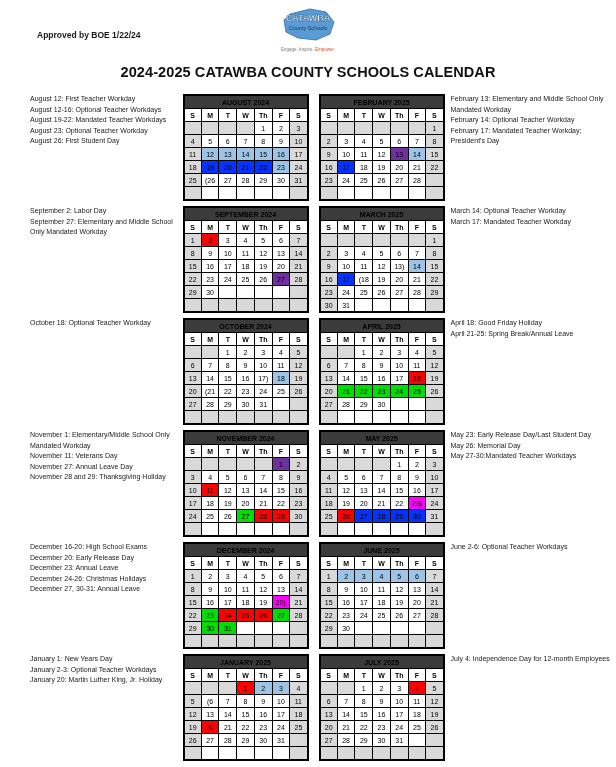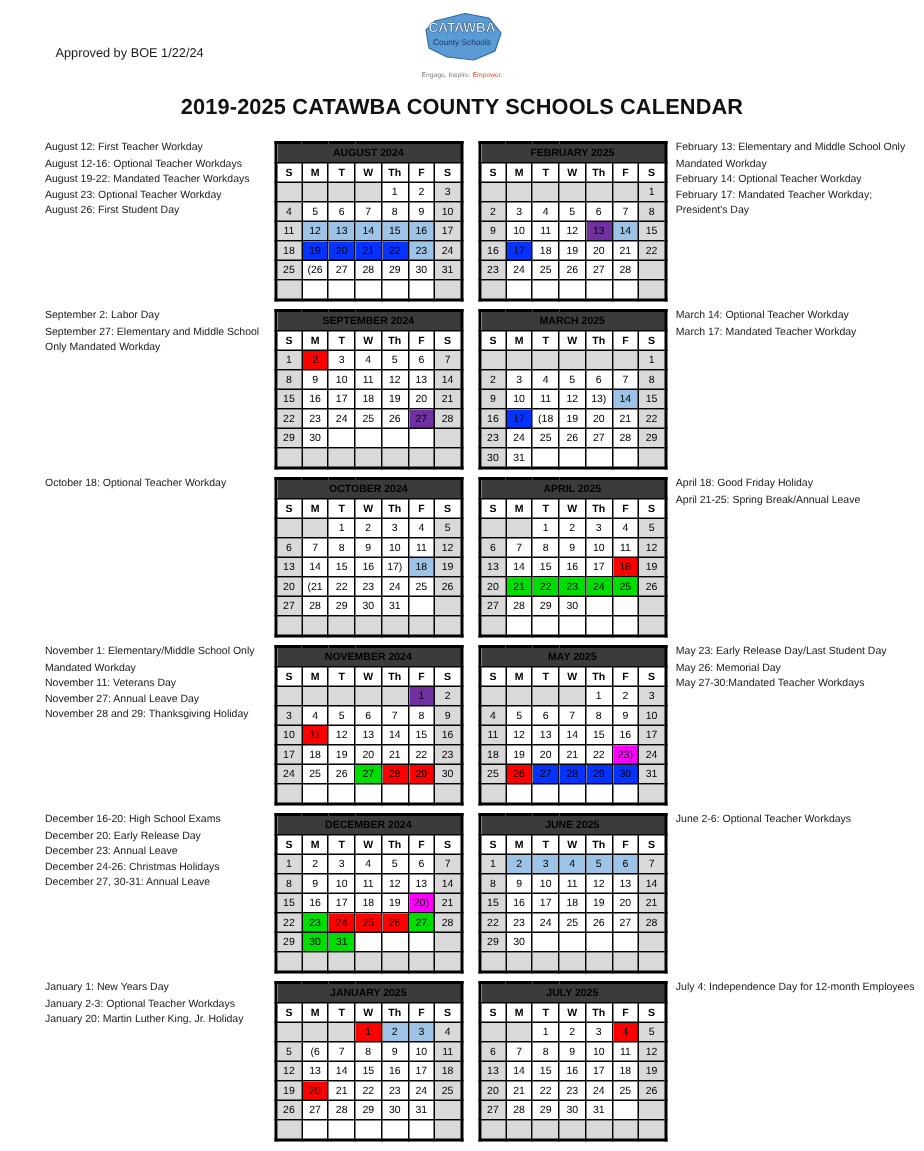--- a/index.html
+++ b/index.html
@@ -1,21 +1,21 @@
 <!DOCTYPE html>
 <html><head>
 <meta charset="utf-8">
 <style>
   html,body{margin:0;padding:0;background:#fff;}
   body{
     width:616px;height:767px;position:relative;overflow:hidden;
     font-family:"Liberation Sans", sans-serif;color:#222;
   }
   
-  .approved{position:absolute;left:37px;top:30px;font-size:8.5px;font-weight:normal;color:#1a1a1a;}
+  .approved{position:absolute;left:37px;top:30px;font-size:8.5px;font-weight:bold;color:#1a1a1a;}
   .logo{position:absolute;left:50%;top:8px;transform:translateX(-50%);width:70px;text-align:center;}
   .logo svg{display:block;margin:0 auto;}
   .tagline{font-size:4.5px;color:#7a7a7a;margin-top:1px;white-space:nowrap;}
   .tagline .tag-red{color:#e2502a;}
   .page-title{position:absolute;top:64px;left:0;width:100%;text-align:center;
     font-size:14.5px;font-weight:bold;color:#111;letter-spacing:.1px;}
   
   .cal-grid{position:absolute;top:94px;left:30px;width:586px;}
   .crow{display:flex;flex-direction:row;align-items:flex-start;height:112px;}
   .note{font-size:7px;line-height:1.5;color:#1a1a1a;}
@@ -43,21 +43,21 @@
     <path d="M14,6 L34,1 L50,4 L58,14 L54,26 L40,32 L22,30 L10,24 L8,12 Z" fill="#5b9bd5" stroke="#2e6da4" stroke-width="0.8"></path>
     <text x="32" y="13" text-anchor="middle" font-size="9" font-weight="bold" font-family="Liberation Sans, sans-serif" fill="#ffffff" stroke="#1f4e79" stroke-width="0.35">CATAWBA</text>
     <text x="32" y="22" text-anchor="middle" font-size="5.5" font-family="Liberation Sans, sans-serif" fill="#17375e">County Schools</text>
   </svg>
   <div class="tagline">
     <span>Engage. Inspire.</span>
     <span class="tag-red">Empower.</span>
   </div>
 </div>
 
-<div class="page-title">2019-2025 CATAWBA COUNTY SCHOOLS CALENDAR</div>
+<div class="page-title">2024-2025 CATAWBA COUNTY SCHOOLS CALENDAR</div>
 
 <main class="cal-grid">
 
   <div class="crow">
     <div class="note note-left">
         <div class="note-line">August 12: First Teacher Workday</div>
         <div class="note-line">August 12-16: Optional Teacher Workdays</div>
         <div class="note-line">August 19-22: Mandated Teacher Workdays</div>
         <div class="note-line">August 23: Optional Teacher Workday</div>
         <div class="note-line">August 26: First Student Day</div>

